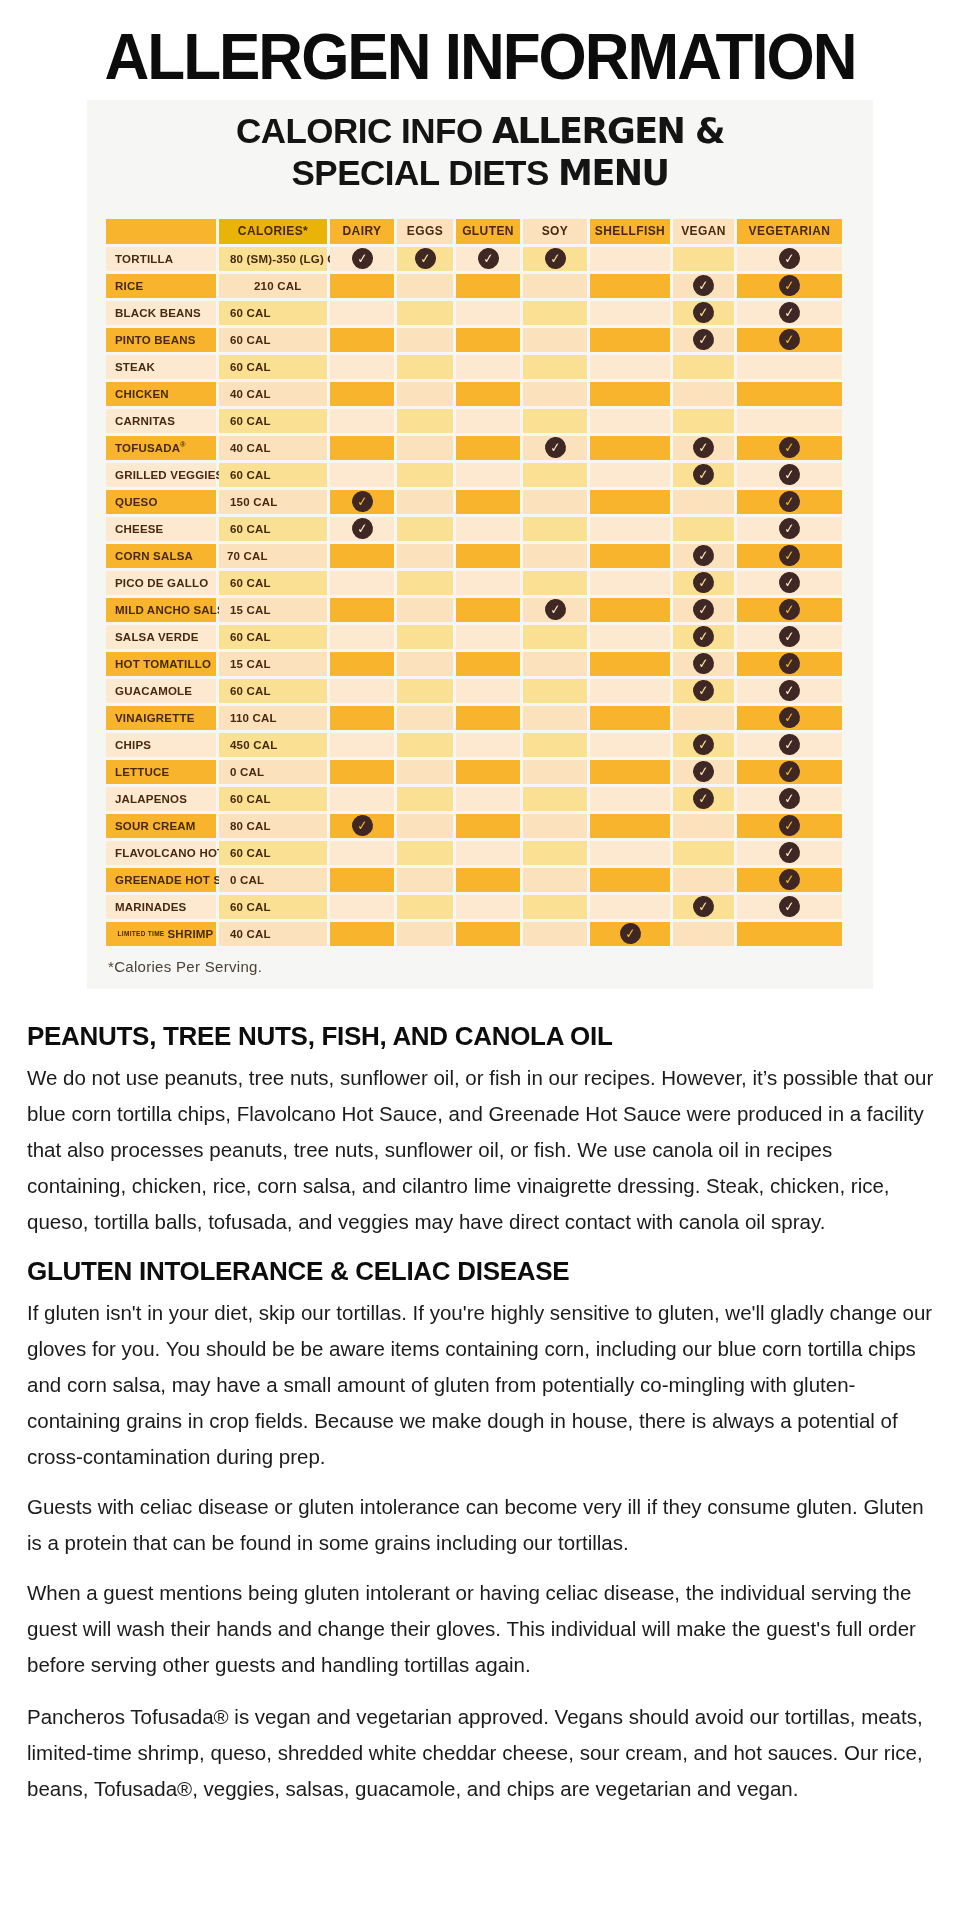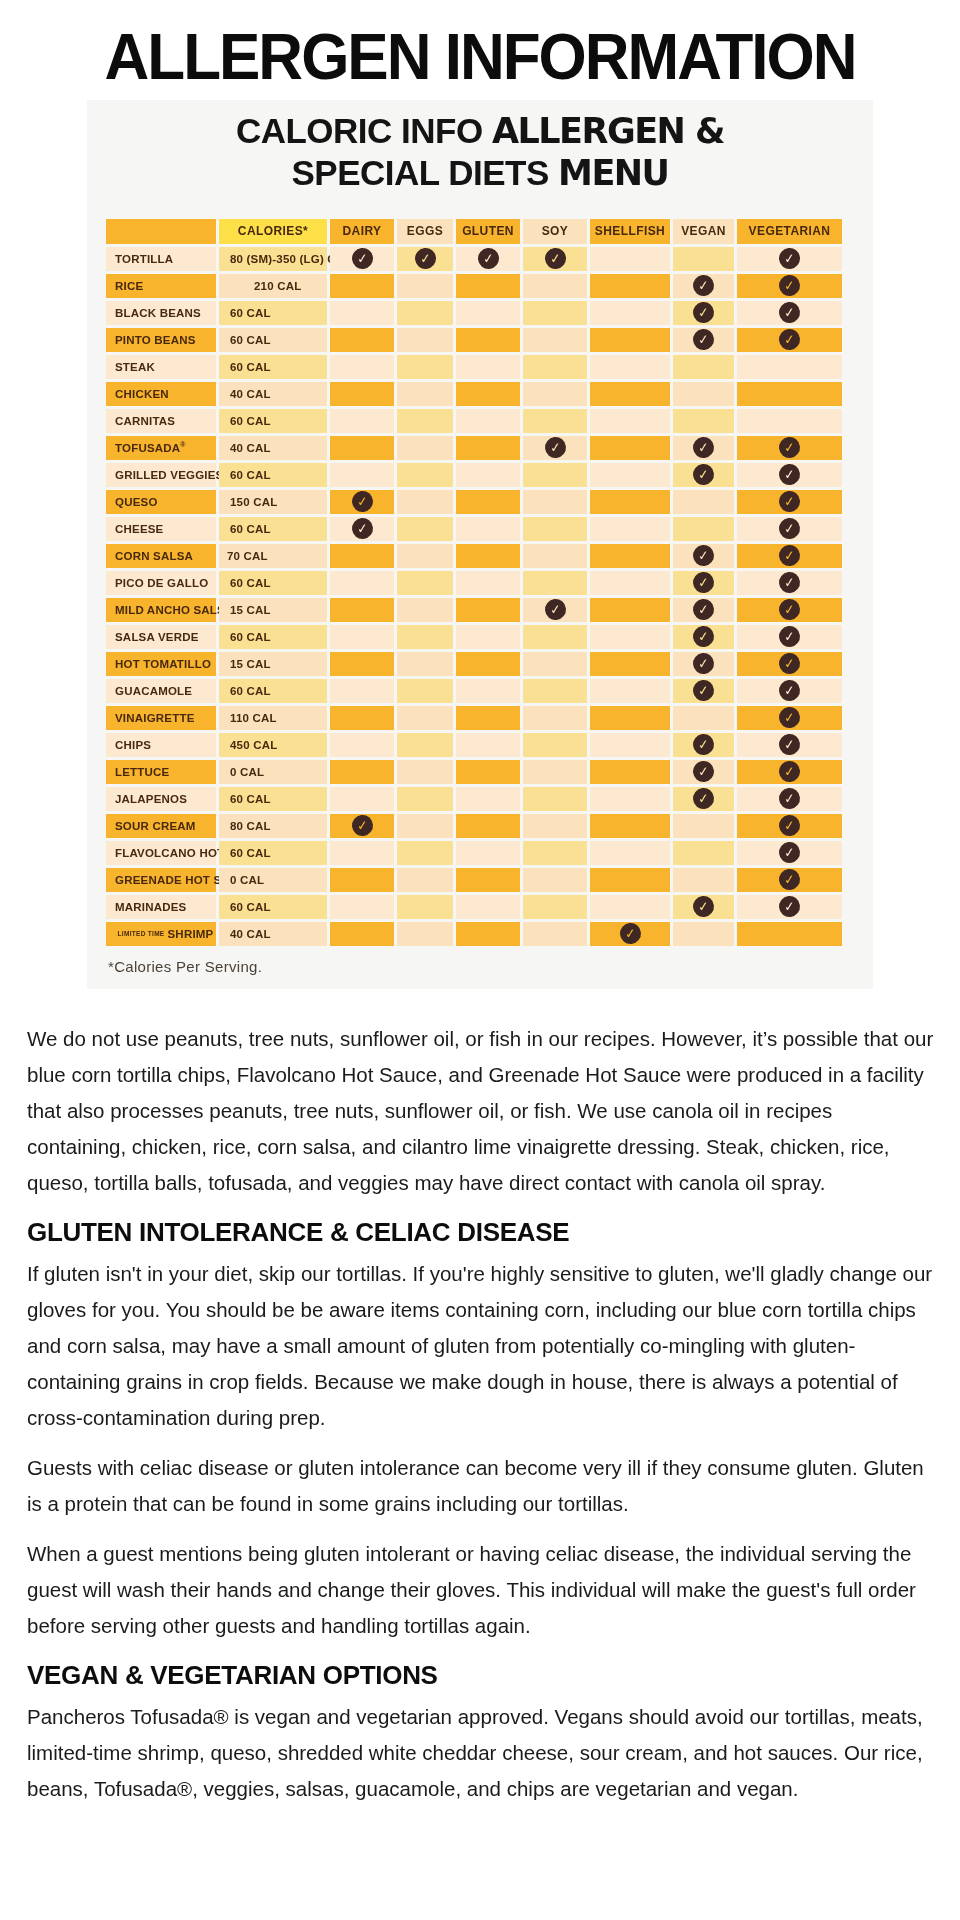--- a/index.html
+++ b/index.html
@@ -77,21 +77,21 @@
 
 <div class="page">
 
   <h1 class="main-title">ALLERGEN INFORMATION</h1>
 
   <div class="panel">
     <h2 class="subtitle"><span>CALORIC INFO </span><span class="heavy">ALLERGEN &amp;</span><br><span>SPECIAL DIETS </span><span class="heavy">MENU</span></h2>
 
     <div class="allergen-grid" id="allergen-grid">
         <div class="cell hdr" style="background: rgb(247, 180, 44);"></div>
-        <div class="cell hdr" style="background: #fde047;">CALORIES*</div>
+        <div class="cell hdr" style="background: #eab308;">CALORIES*</div>
         <div class="cell hdr" style="background: rgb(247, 180, 44);">DAIRY</div>
         <div class="cell hdr" style="background: rgb(251, 226, 189);">EGGS</div>
         <div class="cell hdr" style="background: rgb(247, 180, 44);">GLUTEN</div>
         <div class="cell hdr" style="background: rgb(251, 226, 189);">SOY</div>
         <div class="cell hdr" style="background: rgb(247, 180, 44);">SHELLFISH</div>
         <div class="cell hdr" style="background: rgb(251, 226, 189);">VEGAN</div>
         <div class="cell hdr" style="background: rgb(247, 180, 44);">VEGETARIAN</div>
         <div class="cell name" style="background: rgb(252, 233, 207);">
           <span>TORTILLA</span>
         </div>
@@ -474,29 +474,29 @@
         <div class="cell mark" style="background: rgb(251, 226, 189);"></div>
         <div class="cell mark" style="background: rgb(247, 180, 44);"></div>
       </div>
 
     <div class="footnote">*Calories Per Serving.</div>
   </div>
 
   <div class="sections">
 
     <div class="section">
+      <h2>PEANUTS, TREE NUTS, FISH, AND CANOLA OIL</h2>
       <p>We do not use peanuts, tree nuts, sunflower oil, or fish in our recipes. However, it’s possible that our blue corn tortilla chips, Flavolcano Hot Sauce, and Greenade Hot Sauce were produced in a facility that also processes peanuts, tree nuts, sunflower oil, or fish. We use canola oil in recipes containing, chicken, rice, corn salsa, and cilantro lime vinaigrette dressing. Steak, chicken, rice, queso, tortilla balls, tofusada, and veggies may have direct contact with canola oil spray.</p>
     </div>
 
     <div class="section">
       <h2>GLUTEN INTOLERANCE &amp; CELIAC DISEASE</h2>
       <p>If gluten isn't in your diet, skip our tortillas. If you're highly sensitive to gluten, we'll gladly change our gloves for you. You should be be aware items containing corn, including our blue corn tortilla chips and corn salsa, may have a small amount of gluten from potentially co-mingling with gluten-containing grains in crop fields. Because we make dough in house, there is always a potential of cross-contamination during prep.</p>
       <p>Guests with celiac disease or gluten intolerance can become very ill if they consume gluten. Gluten is a protein that can be found in some grains including our tortillas.</p>
       <p>When a guest mentions being gluten intolerant or having celiac disease, the individual serving the guest will wash their hands and change their gloves. This individual will make the guest's full order before serving other guests and handling tortillas again.</p>
     </div>
 
     <div class="section">
-      <h2>VEGAN &amp; VEGETARIAN OPTIONS</h2>
       <p>Pancheros Tofusada® is vegan and vegetarian approved. Vegans should avoid our tortillas, meats, limited-time shrimp, queso, shredded white cheddar cheese, sour cream, and hot sauces. Our rice, beans, Tofusada®, veggies, salsas, guacamole, and chips are vegetarian and vegan.</p>
     </div>
 
   </div>
 </div>
 
 </body></html>

